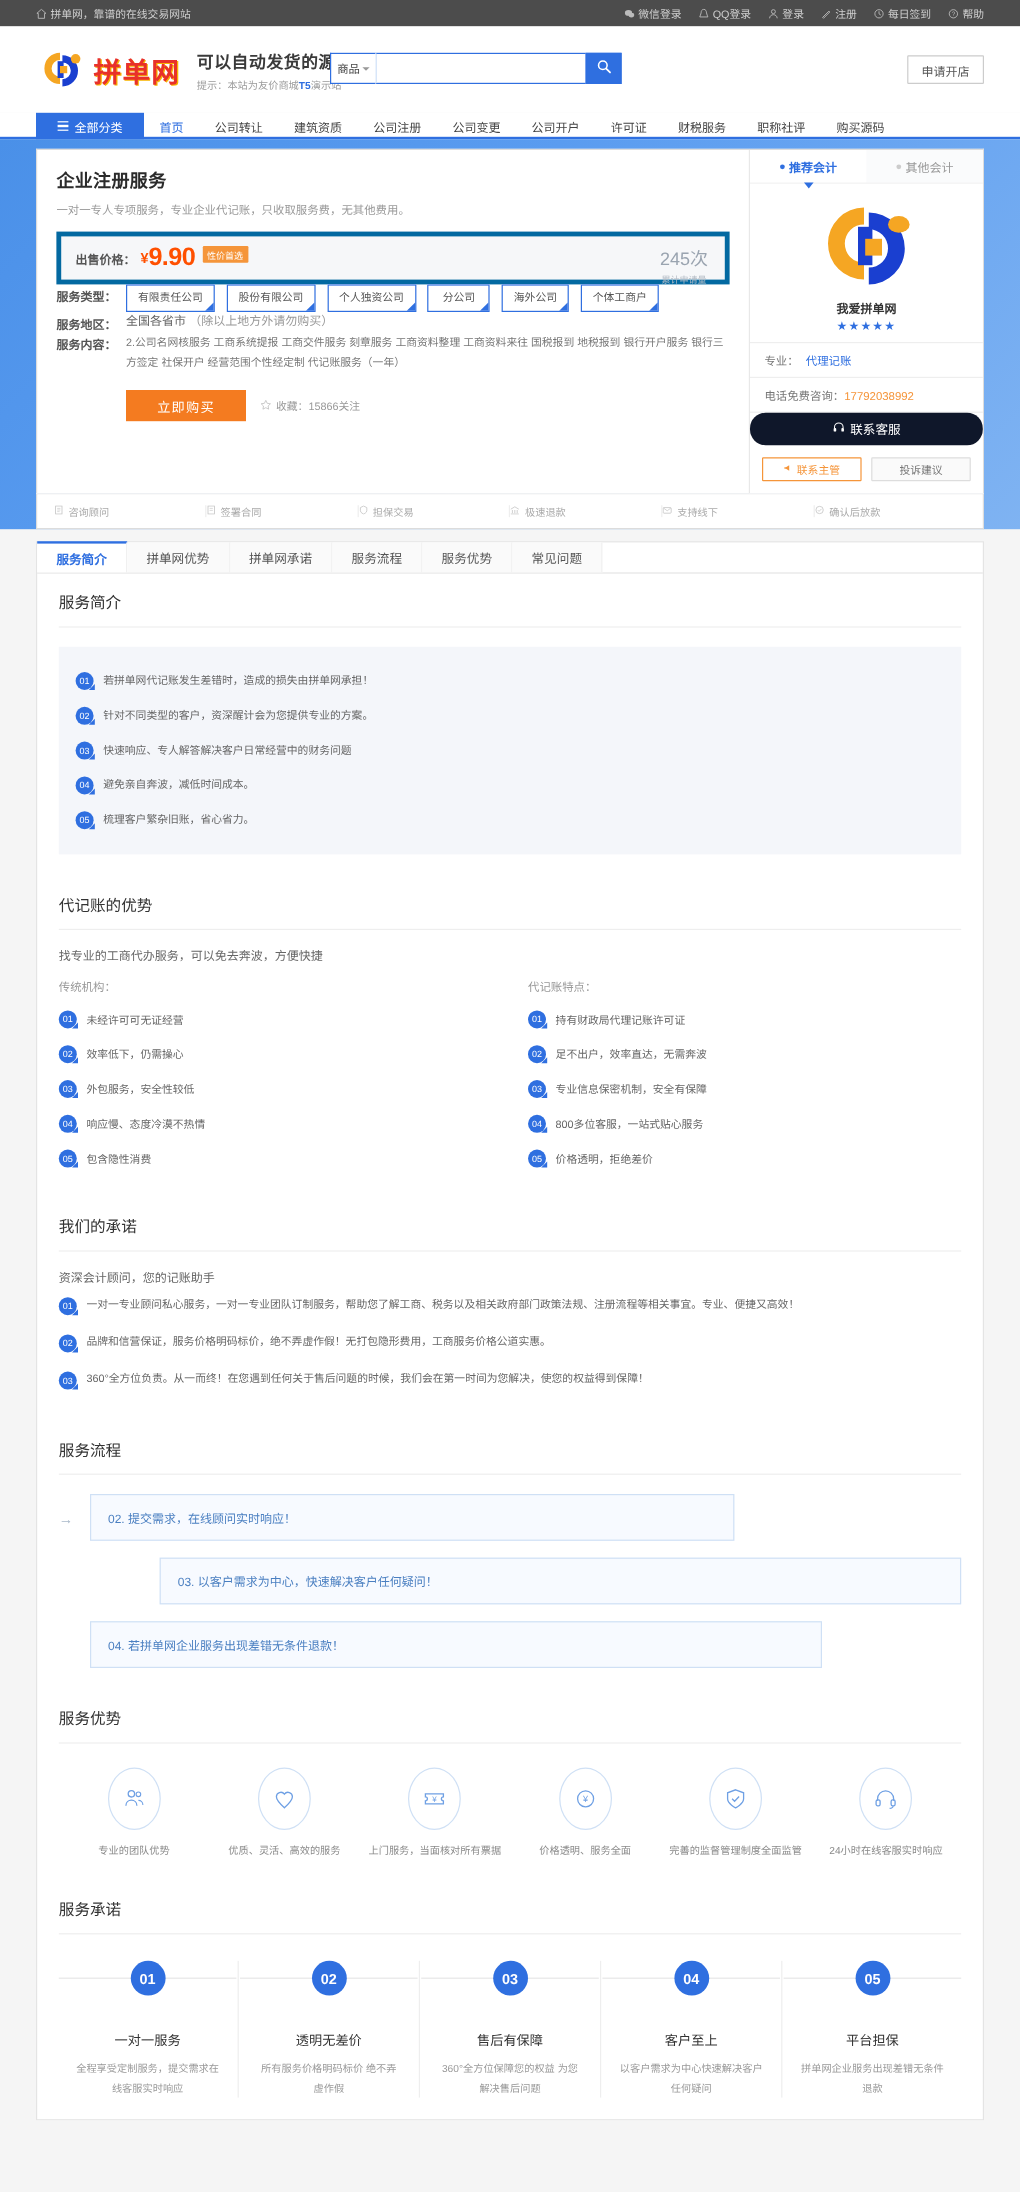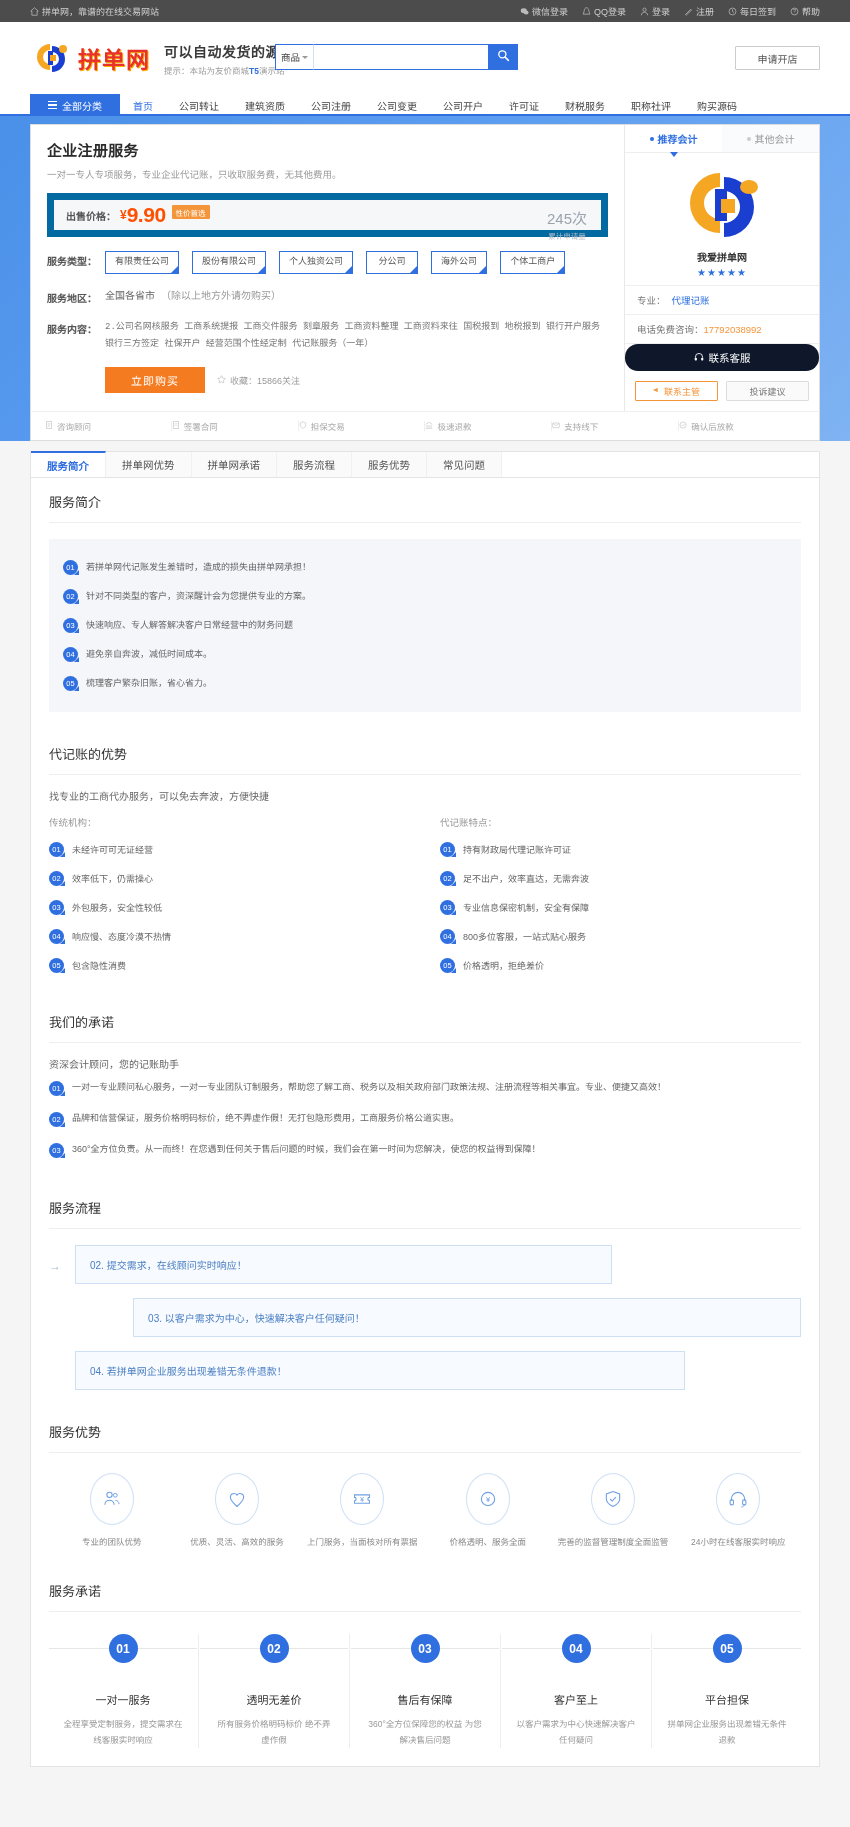--- a/index.html
+++ b/index.html
@@ -59,21 +59,21 @@
   .search-input {
     width: 175px; height: 26px; border: 1px solid #2f6fe0; border-right: none; border-left: 1px solid #cfe0f8;
     outline: none; padding: 0 6px; font-size: 10px; font-family: inherit;
   }
   .search-btn {
     width: 30px; height: 26px; background: #2f6fe0; border: 1px solid #2f6fe0;
     display: flex; align-items: center; justify-content: center; cursor: pointer;
   }
   .apply-btn {
     position: absolute; right: 0; top: 24px;
-    width: 85px; height: 24px; border: 1px solid #ccc; background: #fff;
+    width: 64px; height: 24px; border: 1px solid #ccc; background: #fff;
     font-size: 10px; color: #555; cursor: pointer; border-radius: 1px;
     font-family: inherit;
   }
 
   
   .nav { background: #fff; height: 22px; border-bottom: 2px solid #2f6fe0; }
   .nav-inner { width: 790px; margin: 0 auto; display: flex; height: 22px; align-items: stretch; }
   .nav-all {
     width: 90px; background: #2f6fe0; color: #fff; font-size: 10px;
     display: flex; align-items: center; justify-content: center; gap: 5px; cursor: pointer;
@@ -94,36 +94,36 @@
   }
   .product {
     width: 790px; margin: 0 auto; display: flex; background: #fff;
     border: 1px solid #dcdcdc; border-bottom: none;
   }
   .product-left { flex: 1; padding: 14px 16px 0 16px; min-width: 0; }
   .product-title { font-size: 15px; font-weight: bold; color: #2b2b2b; letter-spacing: .3px; }
   .product-sub { font-size: 9.5px; color: #9a9a9a; margin-top: 7px; }
 
   .price-row {
-    margin-top: 12px; background: #f6f7f9; border: 7px solid #0369a1;
+    margin-top: 12px; background: #f6f7f9; border: 4px solid #0369a1;
     height: 44px; display: flex; align-items: center; padding: 0 12px;
     position: relative;
   }
   .price-label { font-size: 10px; color: #555; font-weight: bold; }
   .price-yen { color: #ff5000; font-size: 12px; font-weight: bold; margin-left: 4px; }
   .price-val { color: #ff5000; font-size: 21px; font-weight: bold; letter-spacing: -.5px; }
   .price-badge {
     background: #f5953a; color: #fff; font-size: 7.5px; padding: 1.5px 4px;
     margin-left: 6px; border-radius: 1px; position: relative; top: -3px;
   }
   .price-right { position: absolute; right: 14px; top: 7px; text-align: center; }
   .price-count { font-size: 15px; color: #9aa4b0; }
   .price-count-lbl { font-size: 7.5px; color: #b4bcc6; margin-top: 2px; }
 
-  .attr-row { display: flex; margin-top: 14px; font-size: 10px; font-family: Liberation Mono, monospace; }
+  .attr-row { display: flex; font-size: 10px; }
   .attr-label { width: 58px; color: #555; font-weight: bold; flex: none; padding-top: 2px; }
   .attr-body { flex: 1; color: #666; line-height: 1.7; }
   .type-chip {
     display: inline-block; border: 1px solid #2f6fe0; color: #555;
     font-size: 9px; padding: 3px 9px; margin-right: 7px; position: relative;
     background: #fff; cursor: pointer; min-width: 52px; text-align: center;
   }
   .type-chip::after {
     content: ""; position: absolute; right: 0; bottom: 0;
     border-style: solid; border-width: 0 0 7px 7px;

